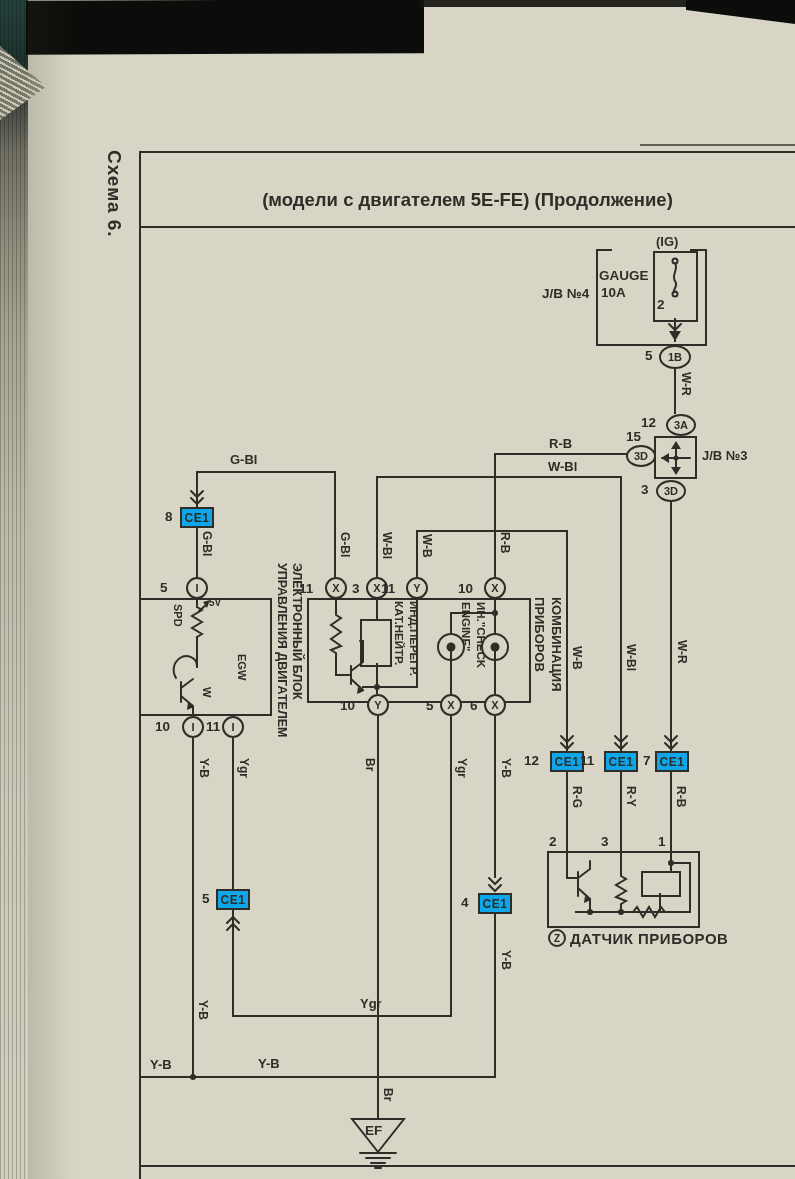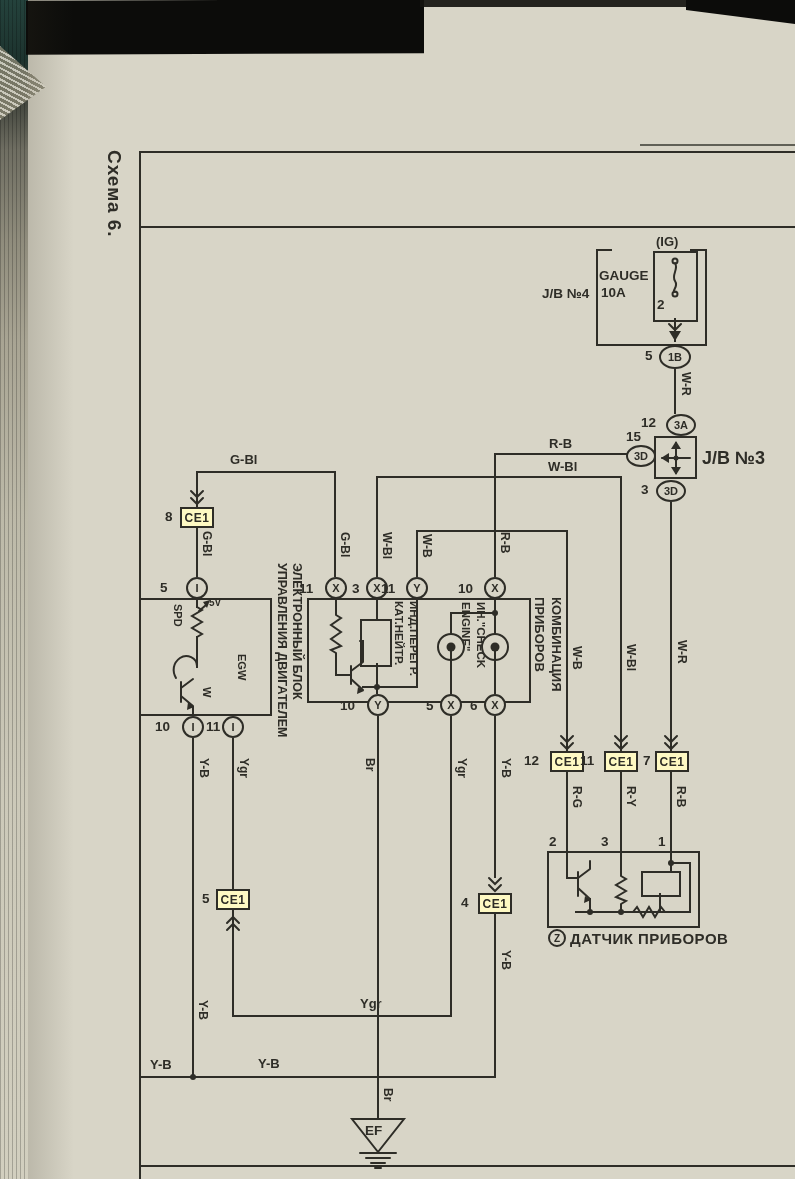--- a/index.html
+++ b/index.html
@@ -21,21 +21,21 @@
     background:linear-gradient(90deg,rgba(60,55,40,.18),rgba(60,55,40,0));}
   
   .ln{position:absolute;background:#2e2d27;}
   .bx{position:absolute;border:2px solid #2e2d27;}
   .t{position:absolute;font:600 13px "Liberation Sans",sans-serif;color:#2e2d27;white-space:nowrap;}
   .v{writing-mode:vertical-rl;}
   .v span{display:block;}
   .oval{position:absolute;border:2px solid #2e2d27;border-radius:50%;background:#d8d5c7;
     display:flex;align-items:center;justify-content:center;
     font:700 11px "Liberation Sans",sans-serif;color:#2e2d27;box-sizing:border-box;}
-  .ce{position:absolute;width:34px;height:21px;border:2px solid #2e2d27;background:#fef9c3;
+  .ce{position:absolute;width:34px;height:21px;border:2px solid #2e2d27;background:#0ea5e9;
     display:flex;align-items:center;justify-content:center;
     font:700 12px "Liberation Sans",sans-serif;color:#2e2d27;letter-spacing:.5px;box-sizing:border-box;text-align:center;}
   .num{font:700 13.5px "Liberation Sans",sans-serif;}
   svg{position:absolute;left:0;top:0;pointer-events:none;}
 </style>
 </head>
 <body>
 
 <div id="screen">
 
@@ -46,20 +46,21 @@
   <div class="topright"></div>
   <div class="leftshade"></div>
 
   <div class="ln" style="left:140px;top:151px;width:655px;height:2px"></div>
   <div class="ln" style="left:640px;top:144px;width:155px;height:2px;opacity:.7"></div>
   <div class="ln" style="left:140px;top:226px;width:655px;height:2px"></div>
   <div class="ln" style="left:139px;top:151px;width:2px;height:1028px"></div>
   <div class="ln" style="left:140px;top:1165px;width:655px;height:2px"></div>
 
   <div class="t v" style="left:103px;top:150px;height:160px;font:700 19px 'Liberation Sans',sans-serif;letter-spacing:1px">Схема 6.</div>
+  <div class="t" style="left:140px;top:189px;width:655px;text-align:center;font:700 18.5px 'Liberation Sans',sans-serif">(модели с двигателем 5E-FE) (Продолжение)</div>
 
   <div class="ln" style="left:596px;top:250px;width:2px;height:96px"></div>
   <div class="ln" style="left:705px;top:250px;width:2px;height:96px"></div>
   <div class="ln" style="left:596px;top:344px;width:111px;height:2px"></div>
   <div class="ln" style="left:596px;top:249px;width:16px;height:2px"></div>
   <div class="ln" style="left:690px;top:249px;width:17px;height:2px"></div>
   <div class="bx" style="left:653px;top:251px;width:41px;height:67px"></div>
   <div class="t" style="left:656px;top:234px">(IG)</div>
   <div class="t" style="left:599px;top:268px;font-size:13.5px">GAUGE</div>
   <div class="t" style="left:601px;top:285px;font-size:13.5px">10A</div>
@@ -79,21 +80,21 @@
     </div>
   <div class="bx" style="left:654px;top:436px;width:39px;height:39px"></div>
   <div class="t num" style="left:626px;top:429px">15</div>
   <div class="oval" style="left:626px;top:445px;width:30px;height:22px">
       <span>3D</span>
     </div>
   <div class="t num" style="left:641px;top:482px">3</div>
   <div class="oval" style="left:656px;top:480px;width:30px;height:22px">
       <span>3D</span>
     </div>
-  <div class="t" style="left:702px;top:448px;font-size:18px">J/B №3</div>
+  <div class="t" style="left:702px;top:448px;font-size:13px">J/B №3</div>
 
   <div class="ln" style="left:670px;top:502px;width:2px;height:250px"></div>
   <div class="t v" style="left:675px;top:640px;font-size:12px">W-R</div>
 
   <div class="ln" style="left:496px;top:453px;width:132px;height:2px"></div>
   <div class="t" style="left:549px;top:436px">R-B</div>
   <div class="ln" style="left:494px;top:453px;width:2px;height:124px"></div>
   <div class="t v" style="left:498px;top:532px;font-size:12px">R-B</div>
 
   <div class="ln" style="left:376px;top:476px;width:246px;height:2px"></div>

